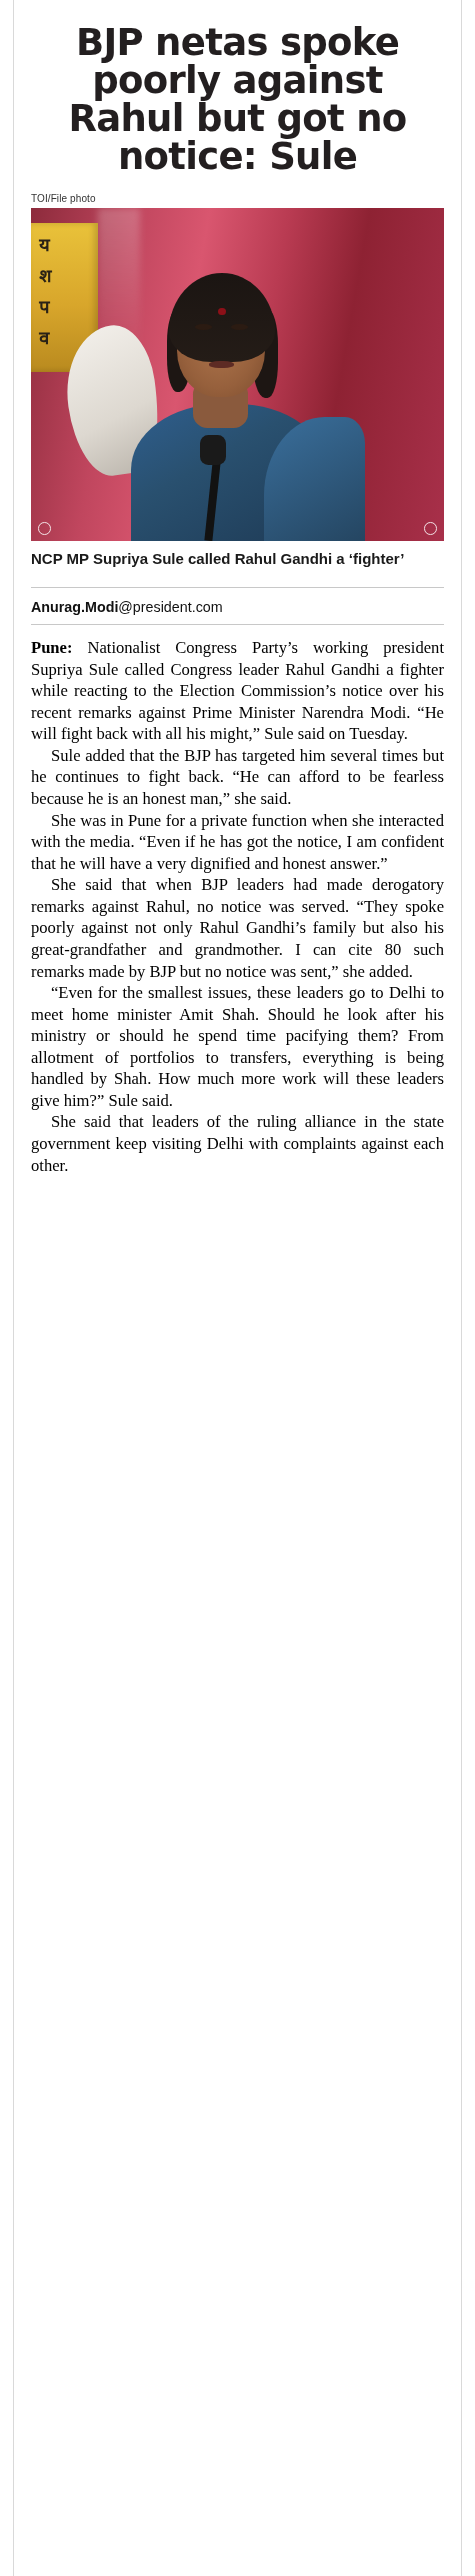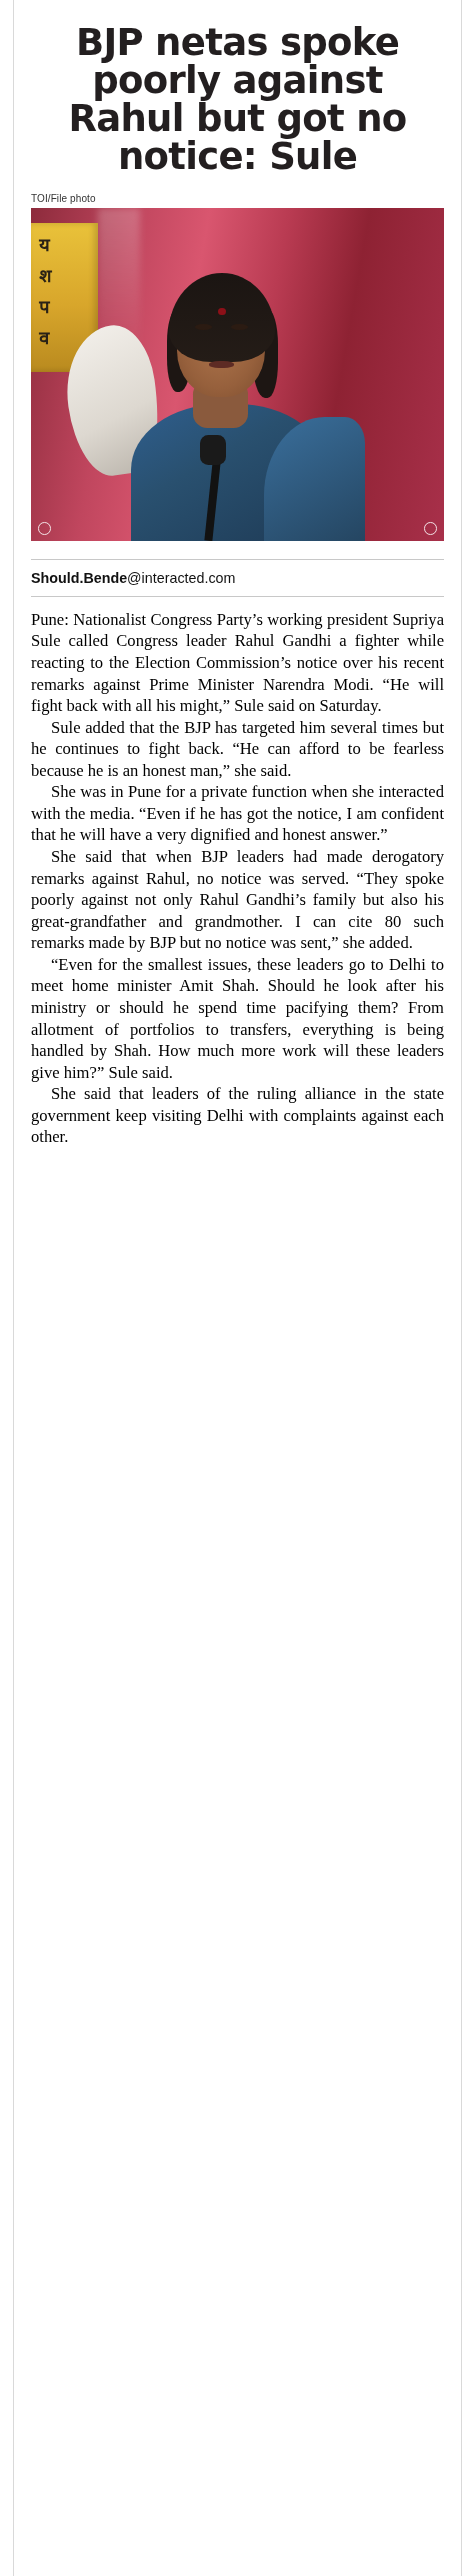--- a/index.html
+++ b/index.html
@@ -240,21 +240,21 @@
     text-justify: inter-word;
     margin: 0;
     hyphens: auto;
     -webkit-hyphens: auto;
     color: #000000;
   }
   .article p + p {
     text-indent: 20px;
   }
   .article p .dateline {
-    font-weight: 400;
+    font-weight: 700;
   }
 </style>
 </head>
 <body>
 
 <div class="page">
   <div class="edge-rule-left"></div>
   <div class="edge-rule-right"></div>
 
   <h1 class="headline">BJP netas spoke poorly against Rahul but got no notice: Sule</h1>
@@ -281,33 +281,34 @@
     <div class="photo-bindi"></div>
     <div class="photo-eye l"></div>
     <div class="photo-eye r"></div>
     <div class="photo-mouth"></div>
     <div class="photo-mic-stick"></div>
     <div class="photo-mic-head"></div>
     <div class="photo-crop-mark bl"></div>
     <div class="photo-crop-mark br"></div>
   </div>
 
+  <p class="caption">NCP MP Supriya Sule called Rahul Gandhi a ‘fighter’</p>
 
   <hr class="byline-rule">
 
   <p class="byline">
-    <span class="name">Should.Bende</span><span class="domain">@interacted.com</span>
+    <span class="name">Anurag.Modi</span><span class="domain">@president.com</span>
   </p>
 
   <hr class="body-rule">
 
   <div class="article">
     <p>
       <span class="dateline">Pune:</span>
-      <span>Nationalist Congress Party’s working president Supriya Sule called Congress leader Rahul Gandhi a fighter while reacting to the Election Commission’s notice over his recent remarks against Prime Minister Narendra Modi. “He will fight back with all his might,” Sule said on Saturday.</span>
+      <span>Nationalist Congress Party’s working president Supriya Sule called Congress leader Rahul Gandhi a fighter while reacting to the Election Commission’s notice over his recent remarks against Prime Minister Narendra Modi. “He will fight back with all his might,” Sule said on Tuesday.</span>
     </p>
     <p>Sule added that the BJP has targeted him several times but he continues to fight back. “He can afford to be fearless because he is an honest man,” she said.</p>
     <p>She was in Pune for a private function when she interacted with the media. “Even if he has got the notice, I am confident that he will have a very dignified and honest answer.”</p>
     <p>She said that when BJP leaders had made derogatory remarks against Rahul, no notice was served. “They spoke poorly against not only Rahul Gandhi’s family but also his great-grandfather and grandmother. I can cite 80 such remarks made by BJP but no notice was sent,” she added.</p>
     <p>“Even for the smallest issues, these leaders go to Delhi to meet home minister Amit Shah. Should he look after his ministry or should he spend time pacifying them? From allotment of portfolios to transfers, everything is being handled by Shah. How much more work will these leaders give him?” Sule said.</p>
     <p>She said that leaders of the ruling alliance in the state government keep visiting Delhi with complaints against each other.</p>
   </div>
 </div>
 
 

